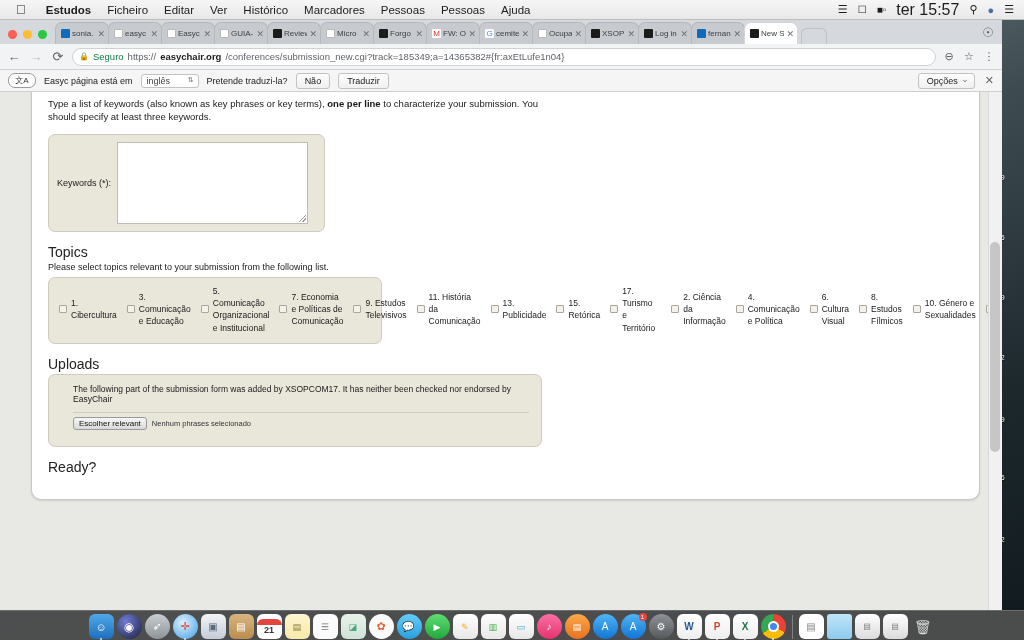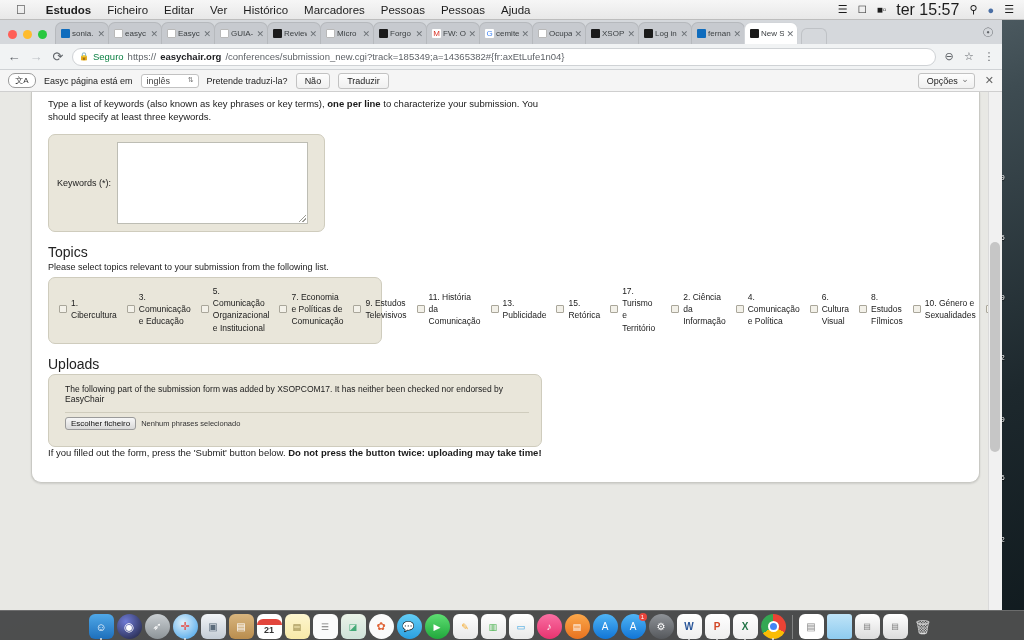--- a/index.html
+++ b/index.html
@@ -145,21 +145,21 @@
     width: 334px; background: #e9e6da; border: 1px solid #cfccbd; border-radius: 7px;
     padding: 7px 10px 9px 10px;
     display: flex; gap: 16px;
   }
   .topics-col { display: flex; flex-direction: row; gap: 10px; }
   .topic-row { display: flex; align-items: center; gap: 4px; font-size: 8.5px; color: #1a1a1a; line-height: 1.45;}
   .cb { width: 8px; height: 8px; border: 1px solid #a9a69a; background: #f3f1e9; flex: 0 0 8px; border-radius: 1px; }
 
   .uploads-box {
     width: 494px; background: #e9e6da; border: 1px solid #cfccbd; border-radius: 7px;
-    padding: 9px 12px 16px 16px;
+    padding: 9px 12px 16px 24px;
   }
   .uploads-note { font-size: 8.5px; color: #1a1a1a; padding-bottom: 8px; border-bottom: 1px solid #cfccbd; }
   .uploads-paper { font-size: 8.5px; color: #1a1a1a; margin-top: 9px; }
   .file-row { margin-top: 4px; display: flex; align-items: center; gap: 5px; }
   .file-btn { font-size: 8px; padding: 1px 5px; background: linear-gradient(#f7f7f7,#d9d9d9);
     border: 1px solid #9a9a9a; border-radius: 3px; color: #111; }
   .file-none { font-size: 7.5px; color: #333; }
 
   
   .vscroll { position: absolute; right: 0; top: 0; width: 14px; bottom: 0; background: #f1f1f1; border-left: 1px solid #dadada; }
@@ -436,28 +436,26 @@
                   <span class="cb"></span>
                   <span>16. Semiótica</span>
                 </div>
             </div>
           </div>
 
           <h2 class="section">Uploads</h2>
           <div class="uploads-box">
             <div class="uploads-note">The following part of the submission form was added by XSOPCOM17. It has neither been checked nor endorsed by EasyChair</div>
             <div class="file-row">
-              <span class="file-btn">Escolher ficheiro</span>
+              <span class="file-btn">Escolher relevant</span>
               <span class="file-none">Nenhum phrases selecionado</span>
             </div>
           </div>
 
-          <div class="body-text">
-            <span>If you filled out the form, press the 'Submit' button below. </span><b>Do not press the button twice: uploading may take time!</b>
-          </div>
+          <h2 class="section">Ready?</h2>
 
         </div>
 
       </div>
 
       <div class="vscroll">
         <div class="vthumb"></div>
       </div>
     </div>
   </div>

